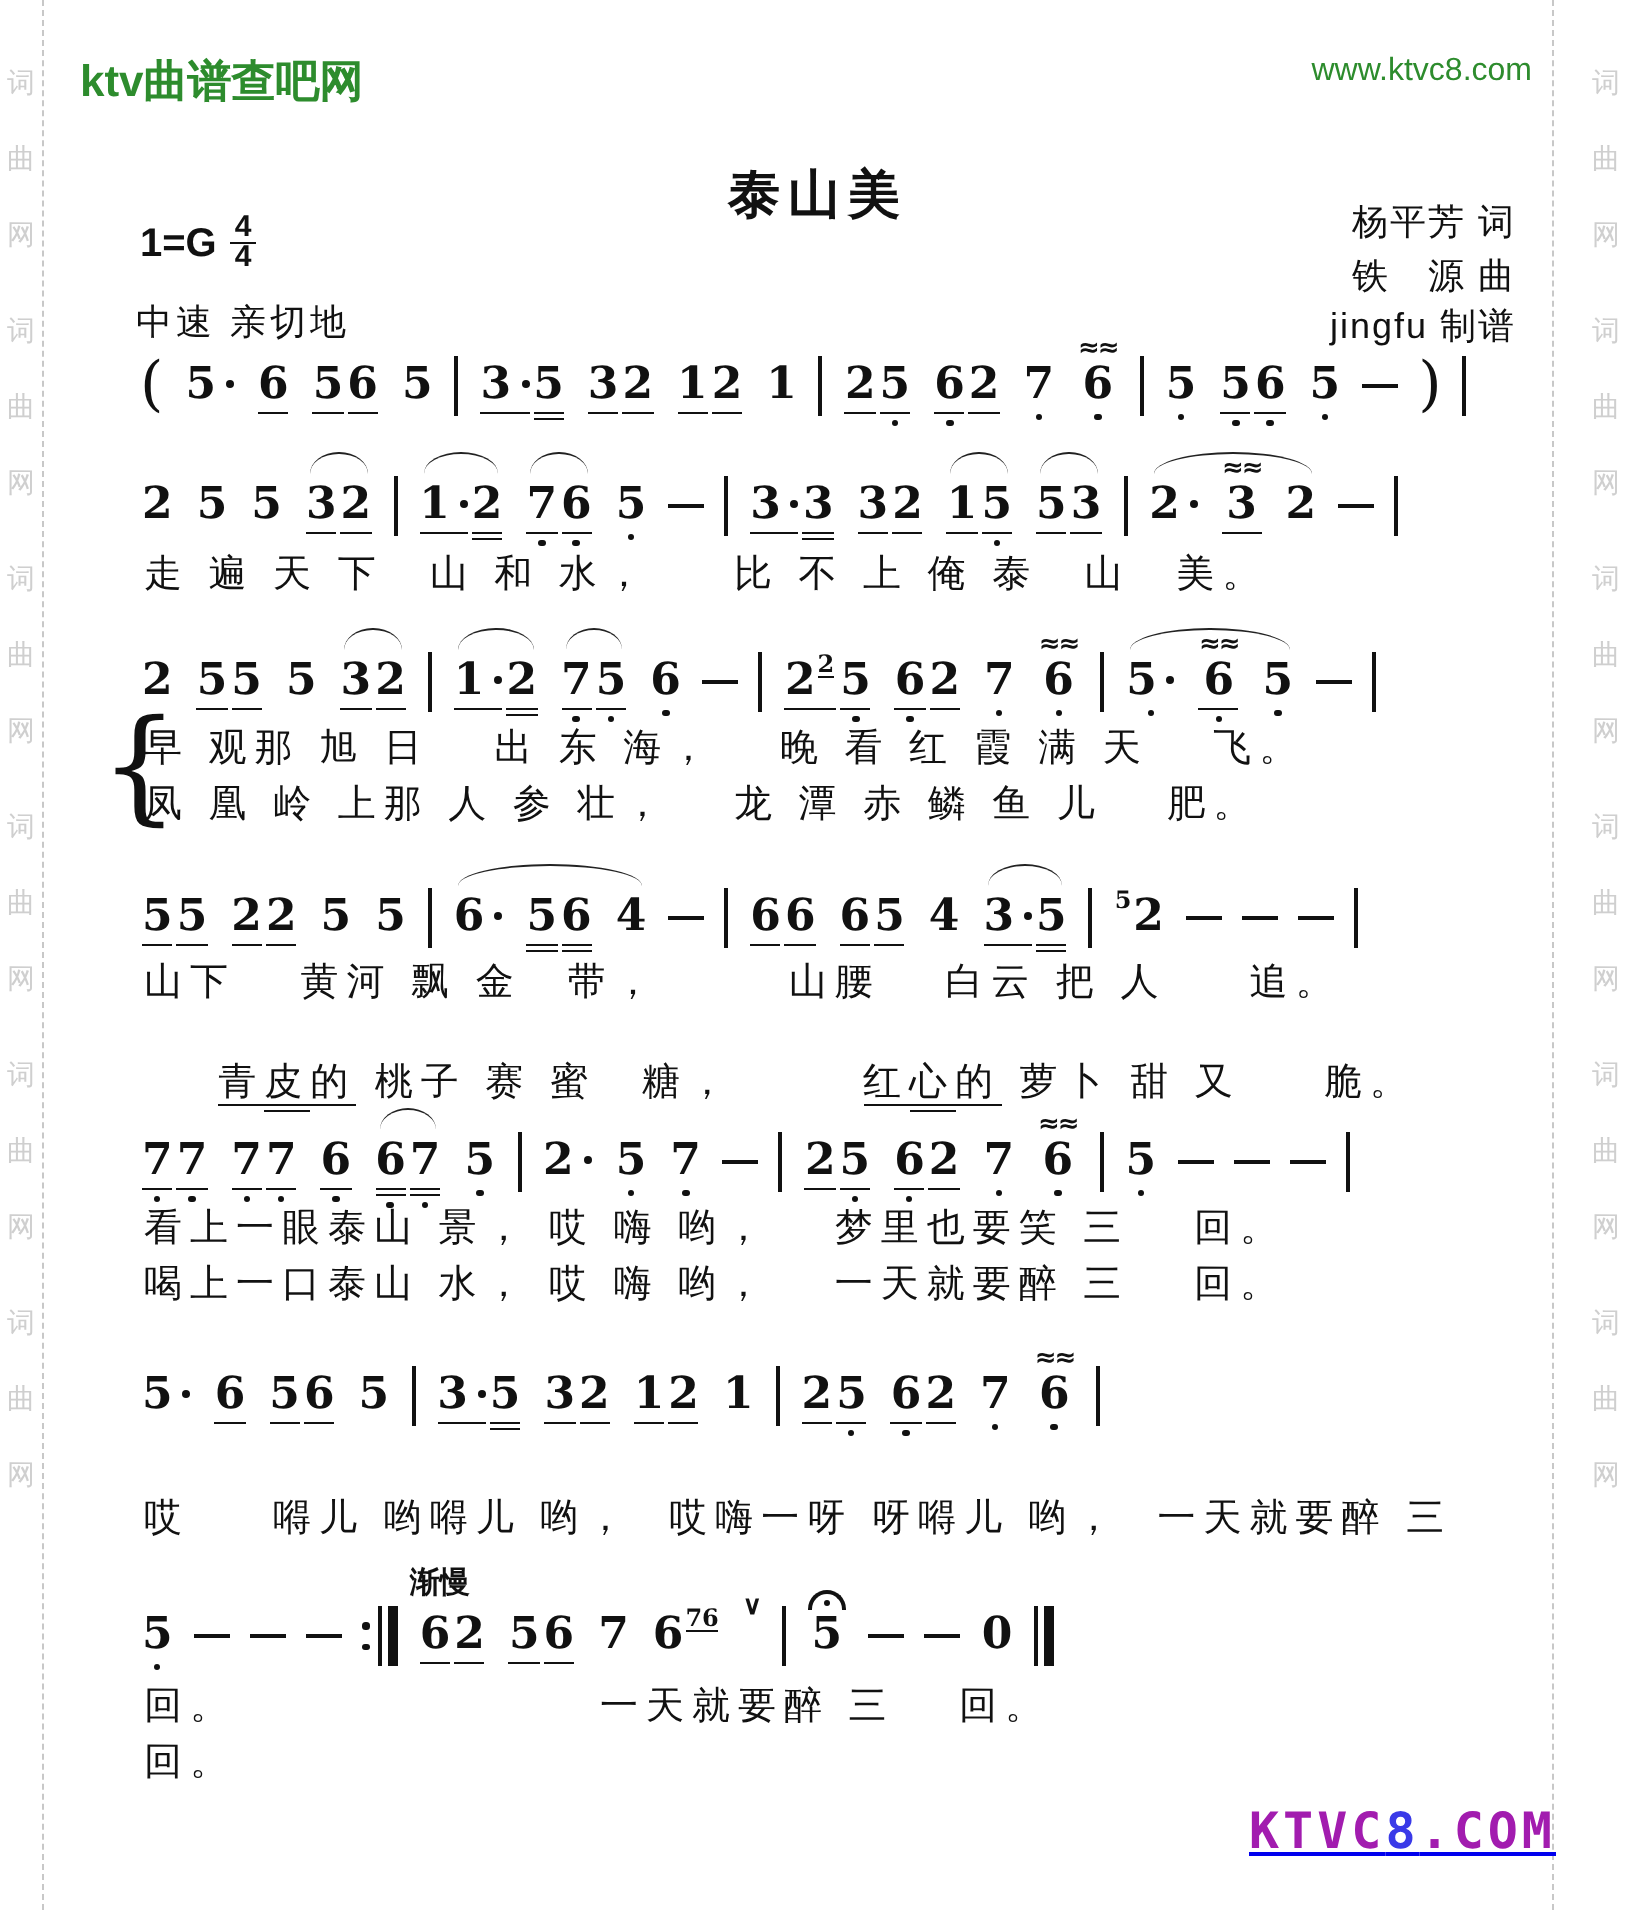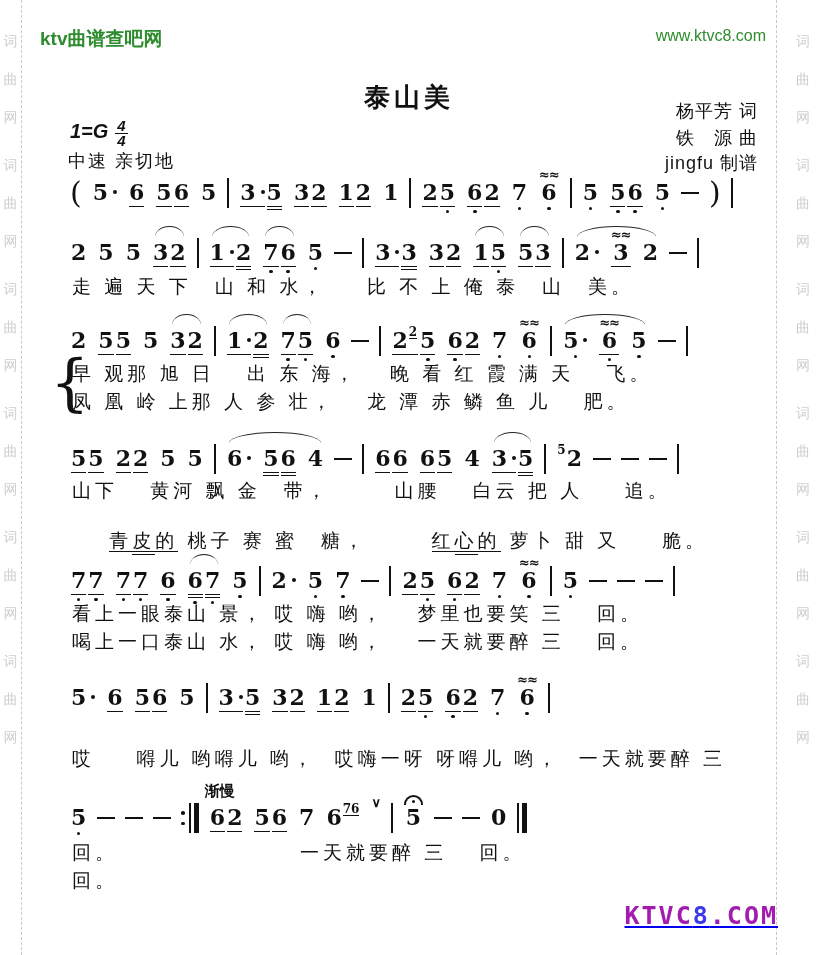--- a/index.html
+++ b/index.html
@@ -5,29 +5,29 @@
   html,body{margin:0;padding:0;background:#fff;}
   #page{position:relative;width:818px;height:955px;background:#ffffff;overflow:hidden;
         font-family:"Liberation Sans",sans-serif;color:#111;}
   
   .mstrip{position:absolute;top:0;bottom:0;display:flex;flex-direction:column;align-items:center;}
   .mstrip-l{left:0;width:21px;border-right:1px dashed #c8c8c8;}
   .mstrip-r{right:0;width:42px;border-left:1px dashed #c8c8c8;align-items:flex-end;padding-right:8px;box-sizing:border-box;}
   .mchar{color:#cfcfcf;font-size:14px;line-height:14px;}
   .mchar.g0{margin-top:34px;} .mchar.gn{margin-top:24px;}
   
-  .site-name{position:absolute;left:40px;top:26px;font-size:19px;font-weight:bold;color:#2d8c2d;text-decoration:none;}
+  .site-name{position:absolute;left:40px;top:26px;font-size:22px;font-weight:bold;color:#2d8c2d;text-decoration:none;}
   .site-url{position:absolute;right:52px;top:27px;font-size:16px;color:#2d8c2d;text-decoration:none;}
   
   .title{position:absolute;left:0;right:0;top:80px;text-align:center;font-family:"DejaVu Serif",serif;
          font-size:26px;font-weight:bold;letter-spacing:4px;}
   .credit{position:absolute;right:60px;font-size:18px;letter-spacing:1px;white-space:pre;}
   .credit.c0{top:99px;} .credit.c1{top:126px;} .credit.c2{top:151px;text-align:right;}
   
-  .keyrow{position:absolute;left:70px;top:120px;display:flex;font-weight:bold;font-size:20px;font-style:italic;}
+  .keyrow{position:absolute;left:70px;top:108px;display:flex;align-items:center;font-weight:bold;font-size:20px;}
   .frac{display:inline-flex;flex-direction:column;align-items:center;font-size:15px;line-height:14px;
         font-weight:bold;margin-left:7px;transform:translateY(-1px);}
   .frac .ftop{border-bottom:1.6px solid #111;padding:0 2px;}
   .tempo{position:absolute;left:68px;top:149px;font-size:18px;letter-spacing:2px;white-space:pre;}
   
   .m-line{position:absolute;left:70px;display:flex;align-items:center;white-space:nowrap;}
   .m-line>*{margin-right:10px;}
   .beam{display:inline-flex;}
   .arc{display:inline-flex;position:relative;}
   .arc>*{margin-right:10px;} .arc>*:last-child{margin-right:0;}

